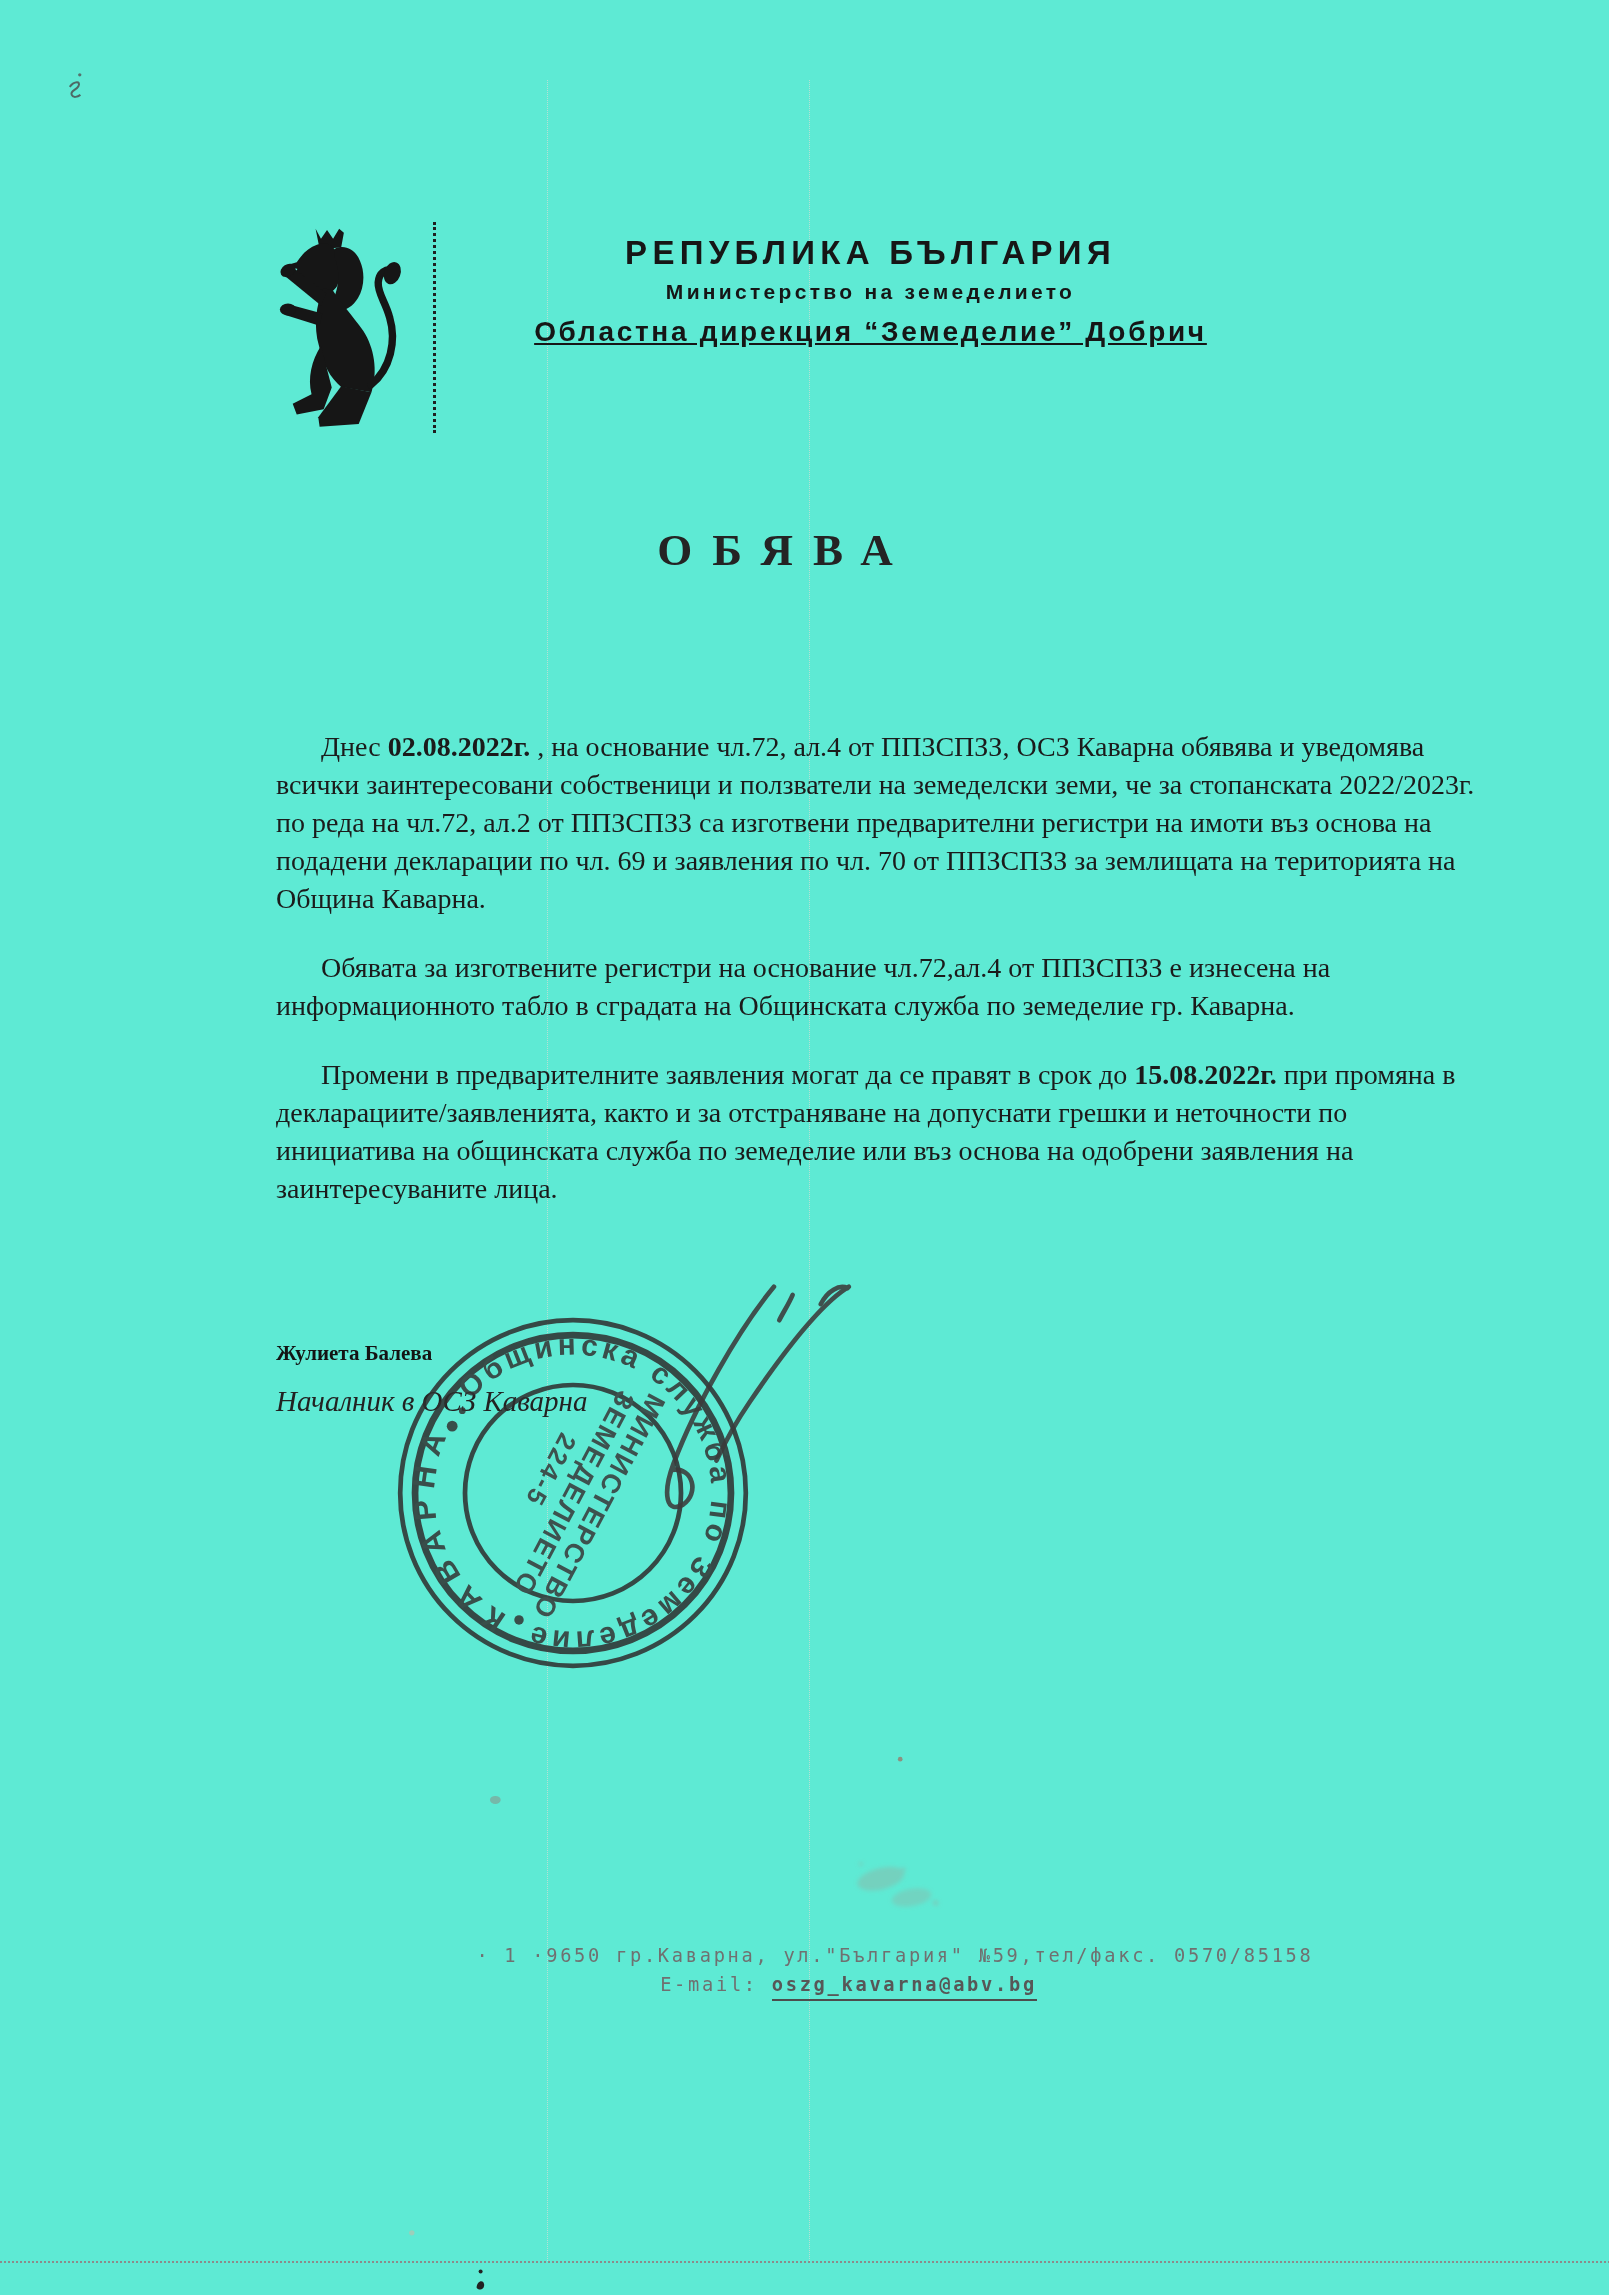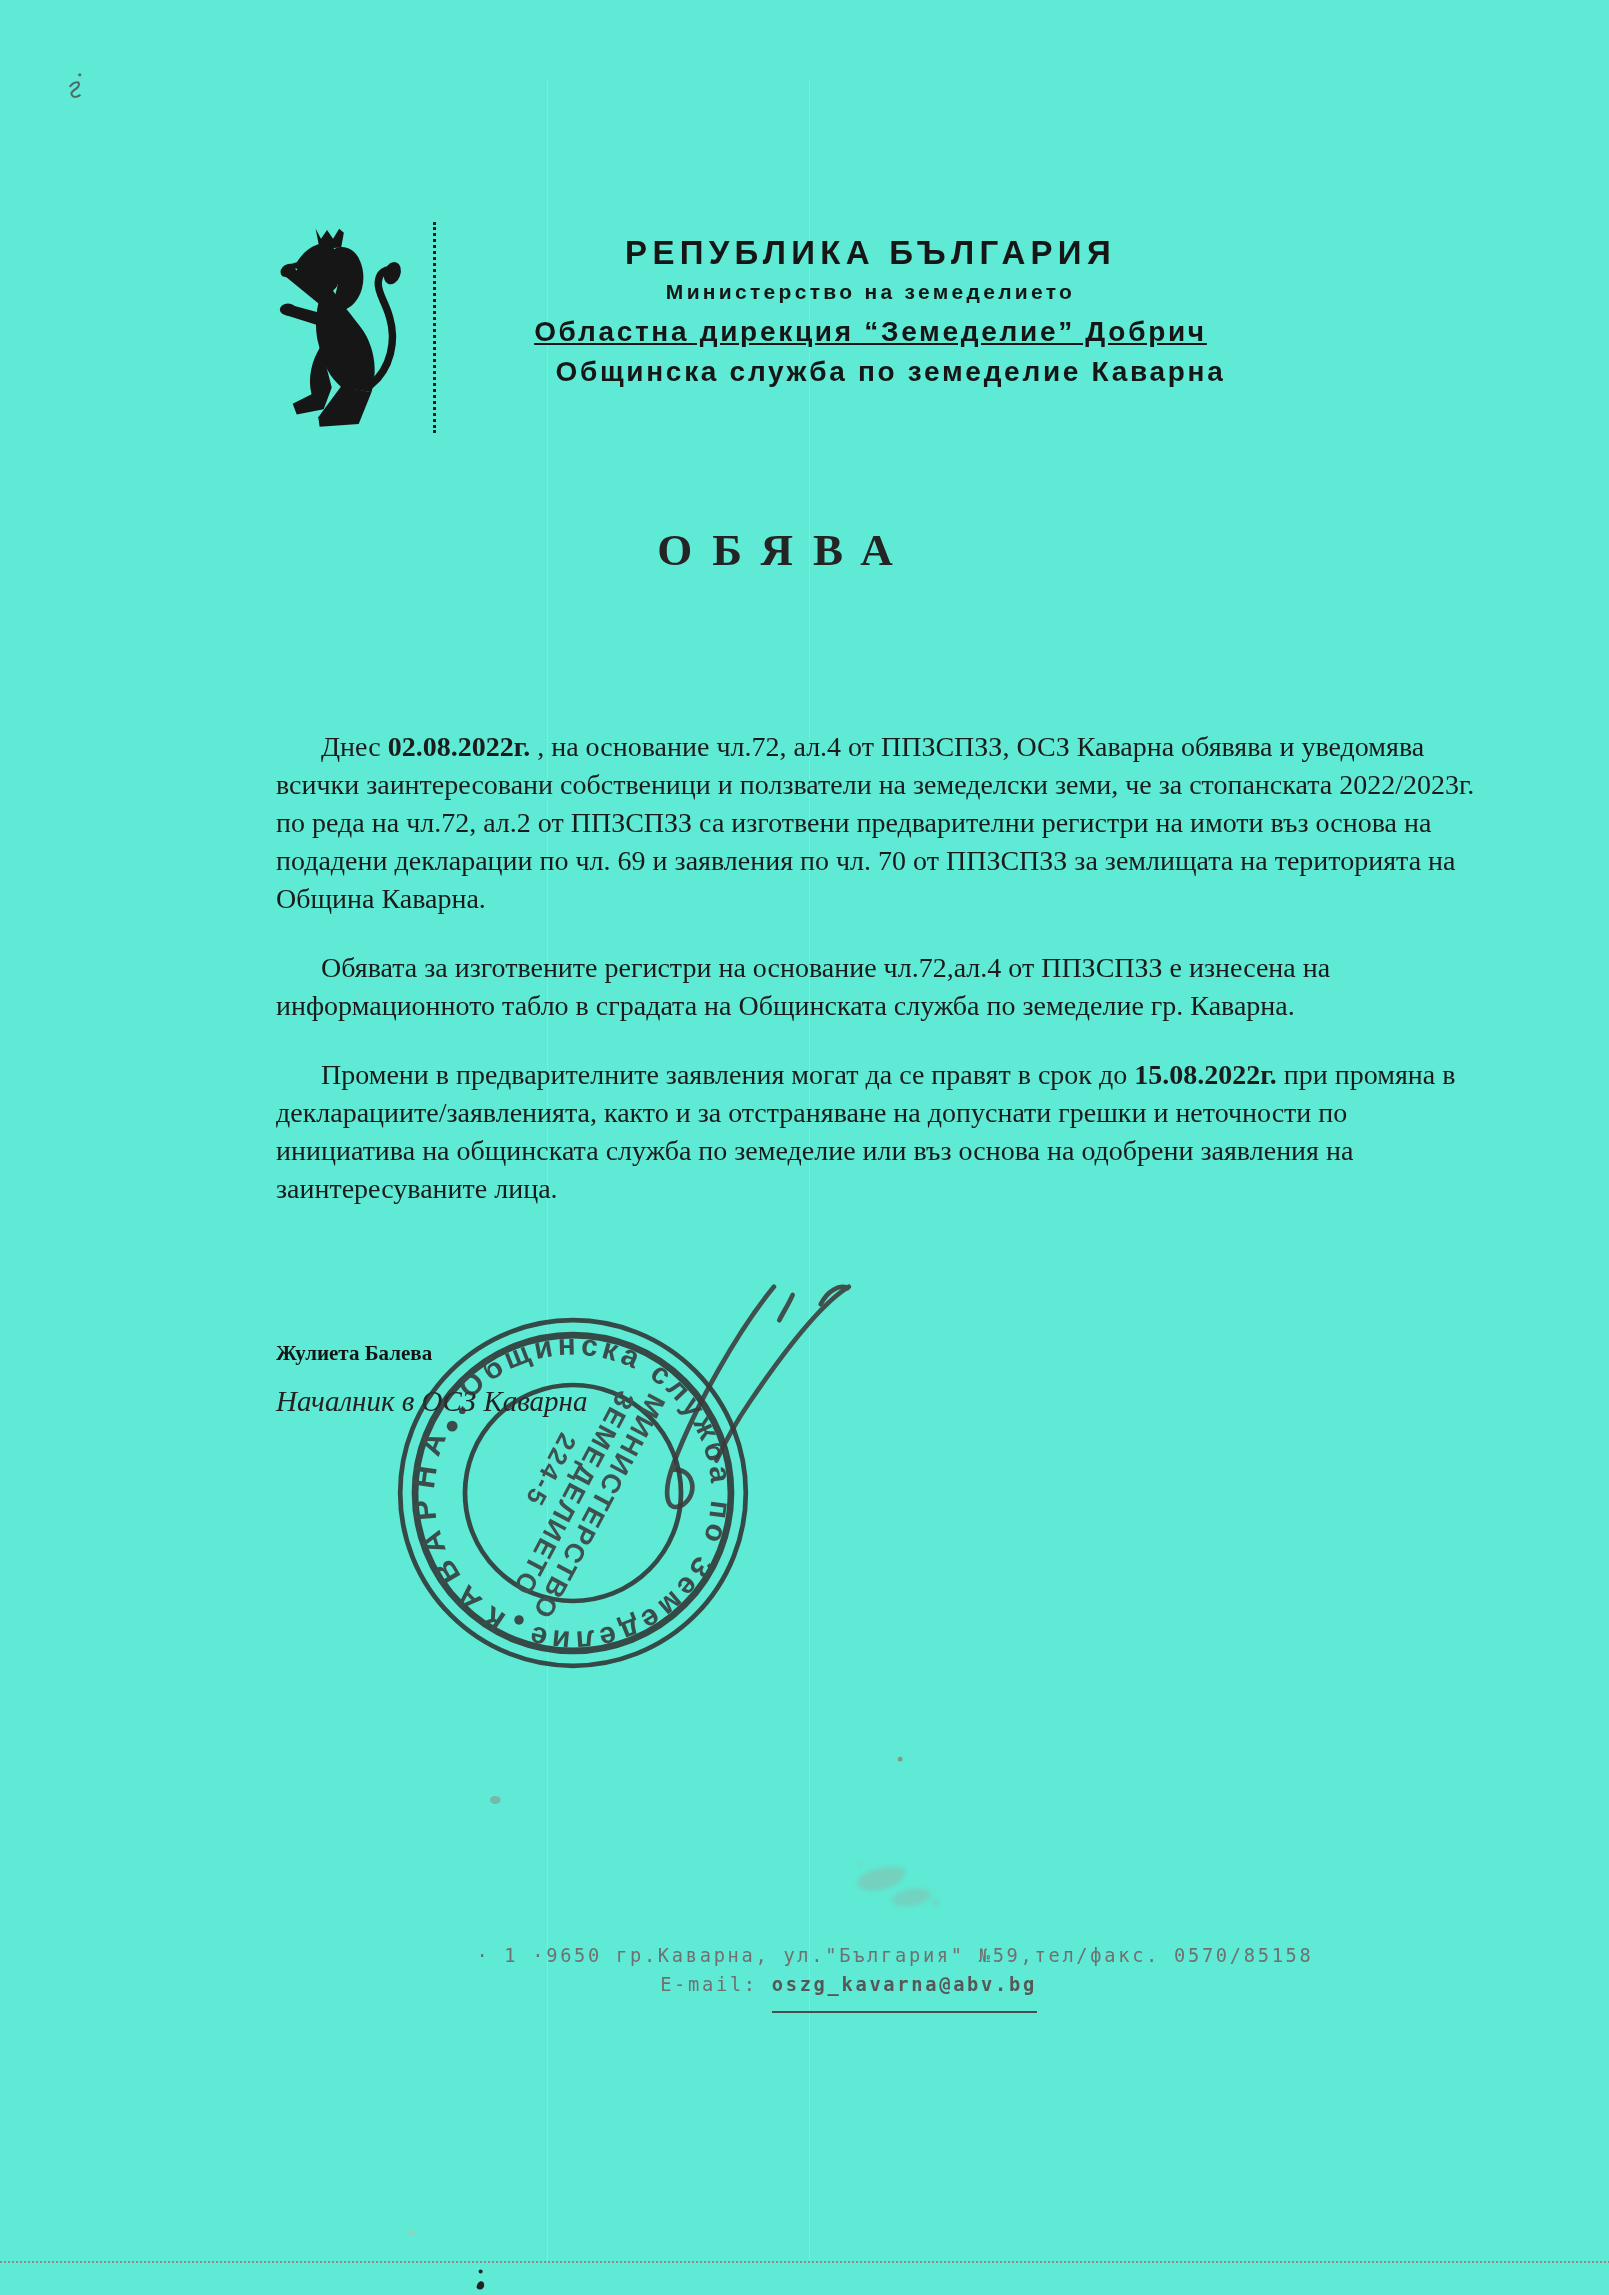--- a/index.html
+++ b/index.html
@@ -35,21 +35,21 @@
     font-weight:bold; color:#141414;}
   .sig-role{position:absolute; left:276px; top:1385px; font-size:29px;
     font-style:italic; color:#222;}
   .stamp{position:absolute; left:384px; top:1304px; width:378px; height:378px; opacity:.85;}
   .overlay{position:absolute; left:0; top:0; width:1610px; height:2295px; pointer-events:none;}
   
   .footer{position:absolute; left:0; top:1945px; width:1610px; text-align:center;
     font-family:"DejaVu Sans Mono", monospace; color:#707070;}
   .f1{font-size:18.7px; letter-spacing:2.7px; padding-left:180px;}
   .f2{font-size:18.7px; letter-spacing:2.7px; margin-top:8px; padding-left:87px;}
-  .f2 .email{color:#575757; font-weight:bold; border-bottom:2px solid #4d4d4d; padding-bottom:16px;}
+  .f2 .email{color:#575757; font-weight:bold; border-bottom:2px solid #4d4d4d; padding-bottom:4px;}
   
   .bottom-rule{position:absolute; top:2261px; left:0; width:1610px; height:0;
     border-top:2px dotted #8b8b8b;}
 </style>
 </head>
 <body>
 
 <div class="page">
 
   <div class="crease" style="left:547px"></div>
@@ -79,21 +79,20 @@
       <ellipse cx="172" cy="70" rx="12" ry="17" transform="rotate(20 172 70)"></ellipse>
     </g>
   </svg>
 
   <div class="hsep"></div>
 
   <div class="htext">
     <div class="h-country">РЕПУБЛИКА БЪЛГАРИЯ</div>
     <div class="h-ministry">Министерство на земеделието</div>
     <div class="h-directorate">Областна дирекция “Земеделие” Добрич</div>
-    <div class="h-office">Общинска служба по земеделие Каварна</div>
   </div>
 
   <div class="title">ОБЯВА</div>
 
   <div class="body-block">
       <p class="para"><span>Днес </span><span class="bold">02.08.2022г.</span><span> , на основание чл.72, ал.4 от ППЗСПЗЗ, ОСЗ Каварна обявява и уведомява всички заинтересовани собственици и ползватели на земеделски земи, че за стопанската 2022/2023г. по реда на чл.72, ал.2 от ППЗСПЗЗ са изготвени предварителни регистри на имоти въз основа на подадени декларации по чл. 69 и заявления по чл. 70 от ППЗСПЗЗ за землищата на територията на Община Каварна.</span></p>
       <p class="para"><span>Обявата за изготвените регистри на основание чл.72,ал.4 от ППЗСПЗЗ е изнесена на информационното табло в сградата на Общинската служба по земеделие гр. Каварна.</span></p>
       <p class="para"><span>Промени в предварителните заявления могат да се правят в срок до </span><span class="bold">15.08.2022г.</span><span> при промяна в декларациите/заявленията, както и за отстраняване на допуснати грешки и неточности по инициатива на общинската служба по земеделие или въз основа на одобрени заявления на заинтересуваните лица.</span></p>
     </div>
 

